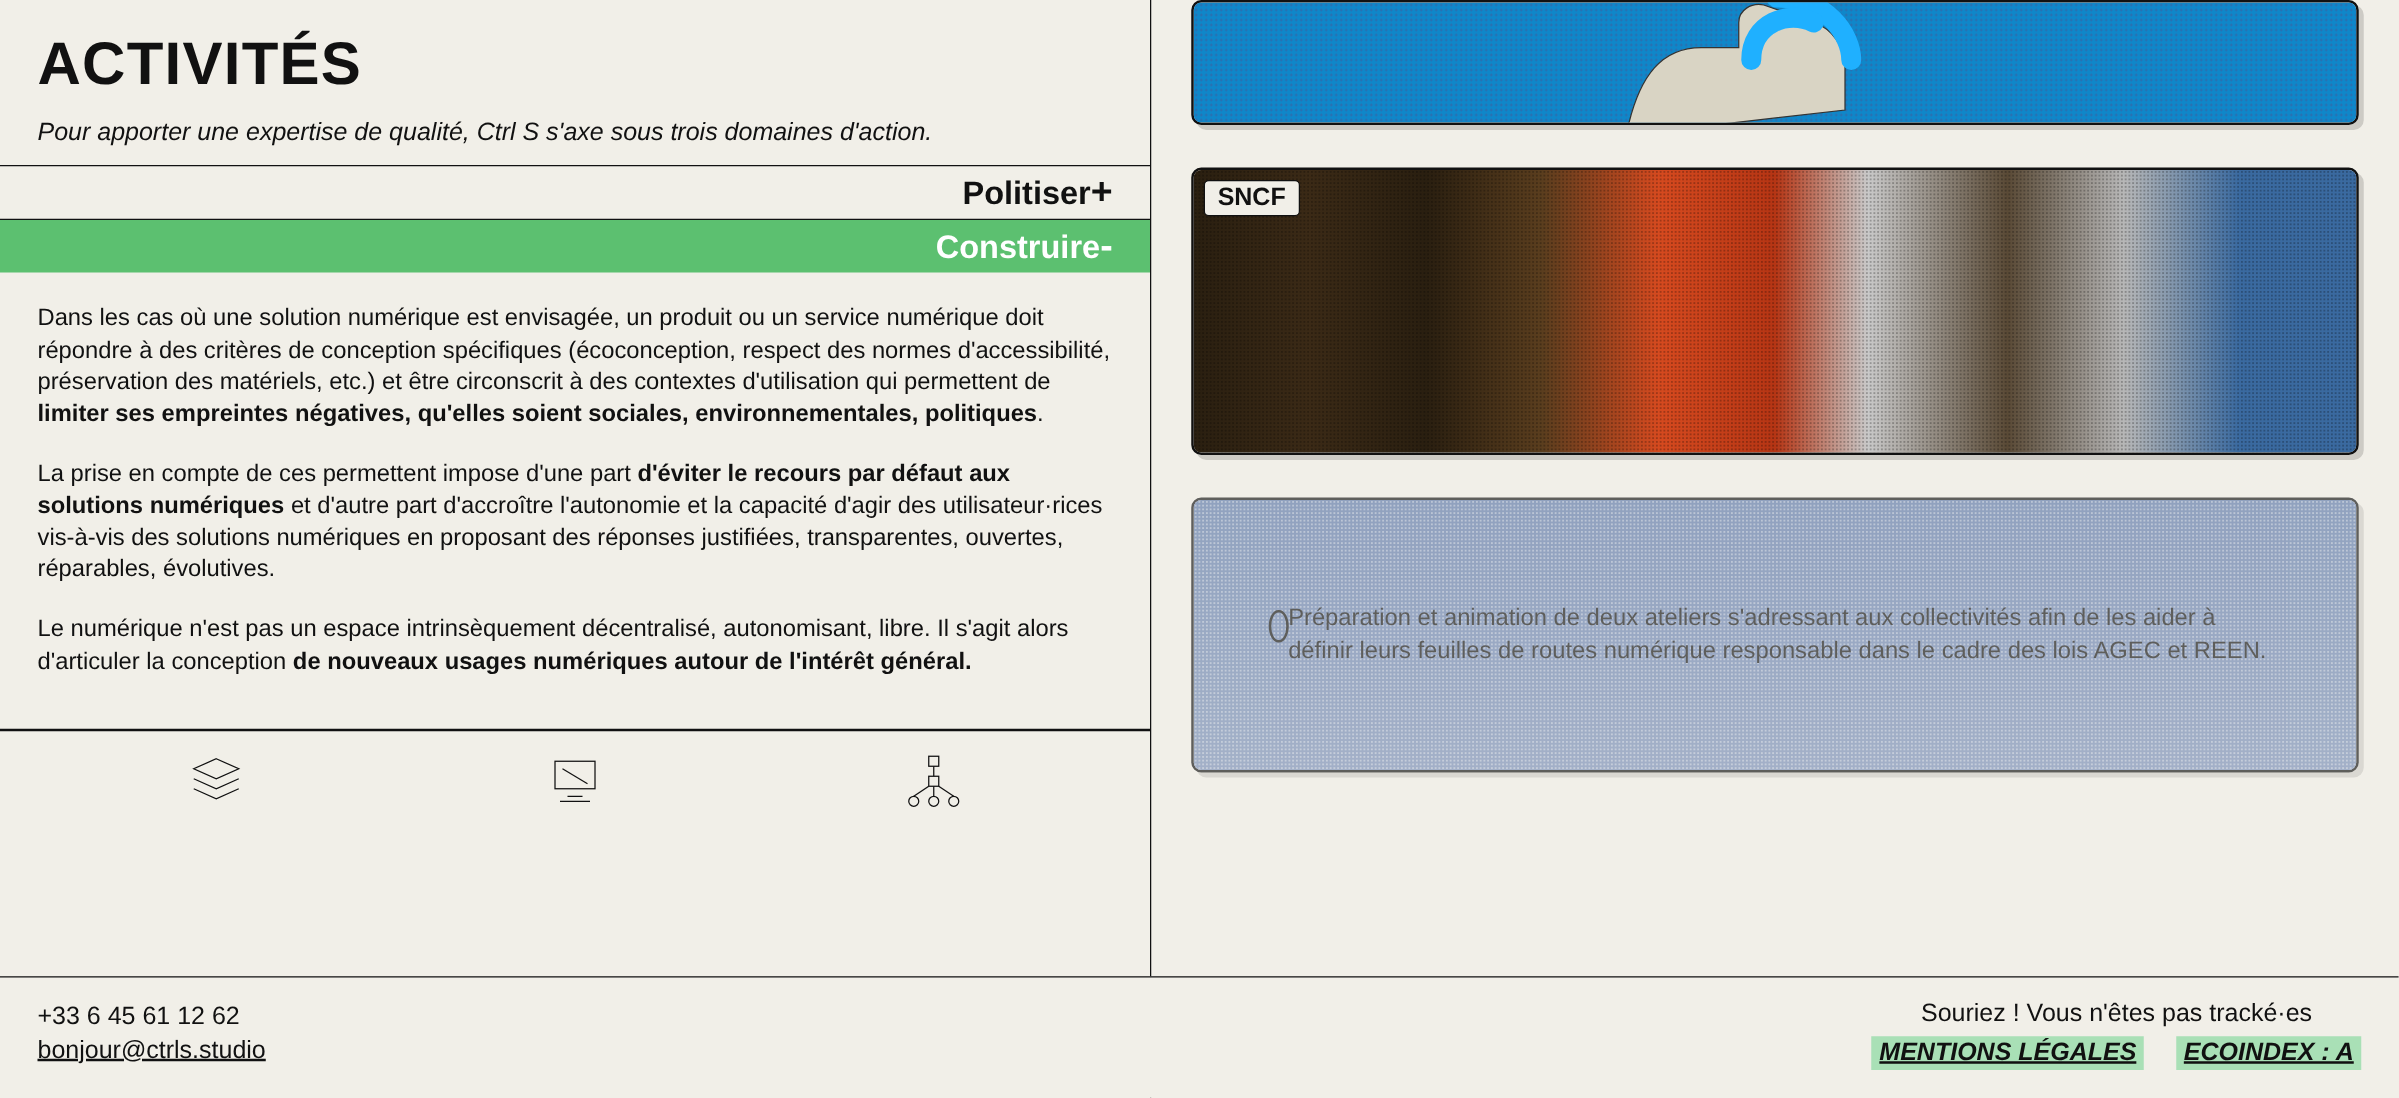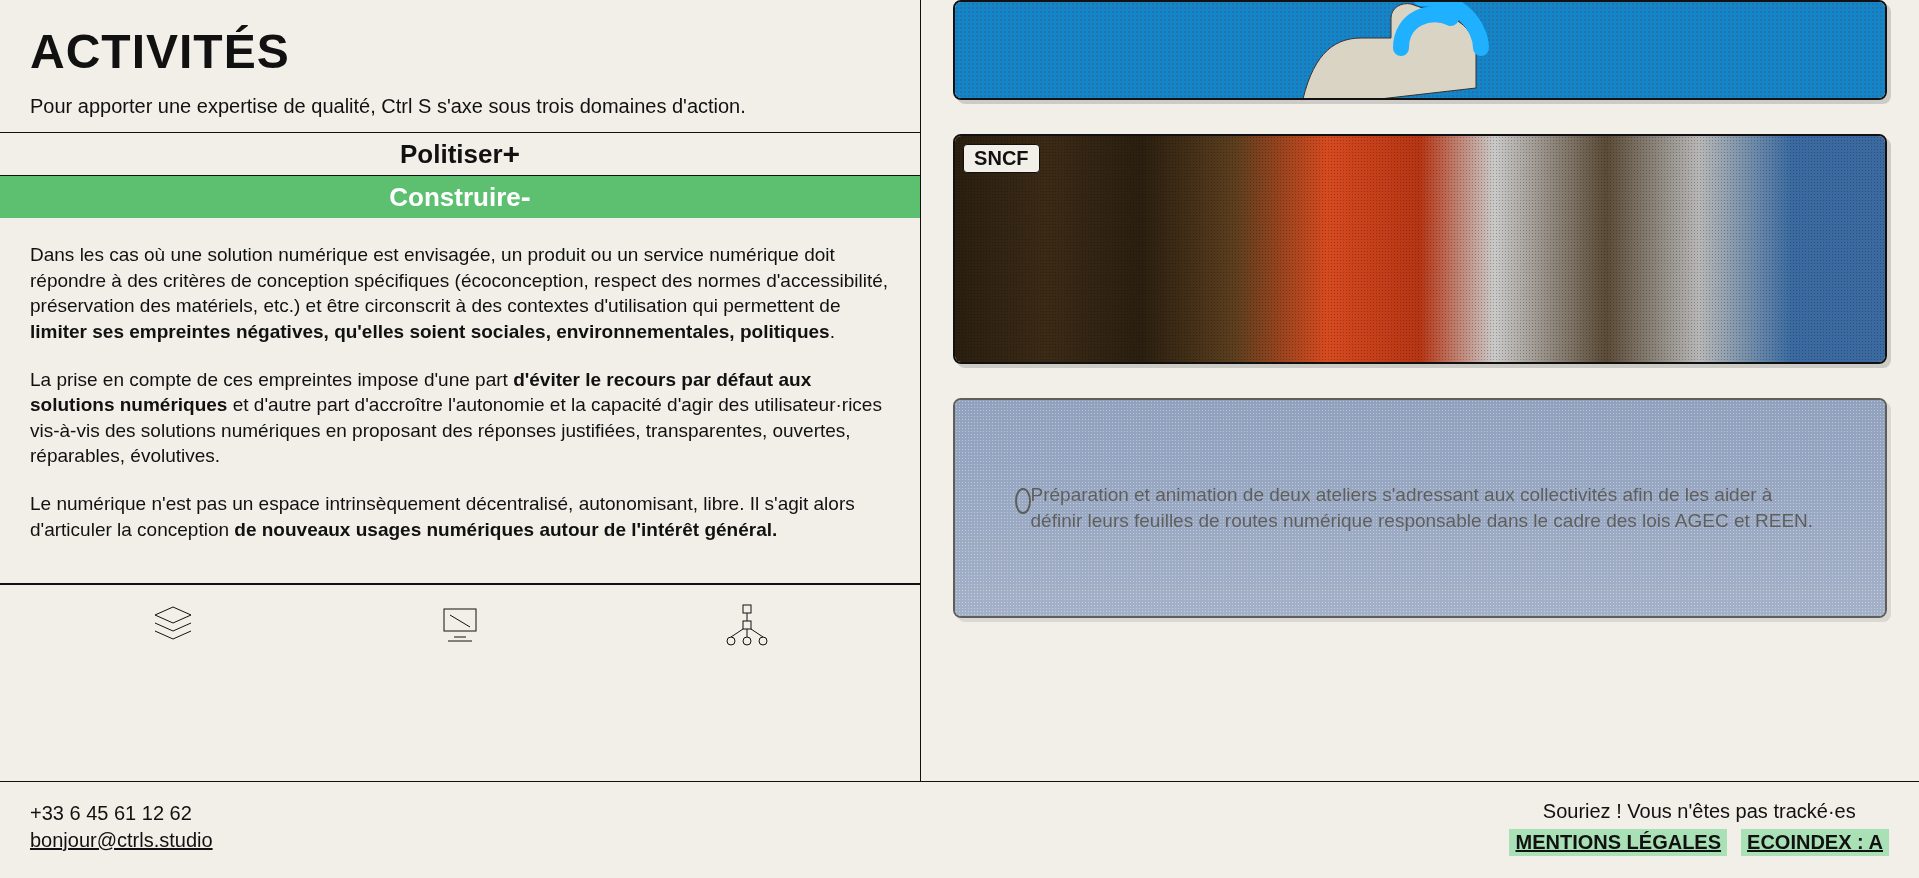--- a/index.html
+++ b/index.html
@@ -12,25 +12,25 @@
   }
   *{box-sizing:border-box;}
   html,body{margin:0;padding:0;background:var(--bg);color:var(--text);font-family:"Helvetica Neue",Helvetica,Arial,sans-serif;}
   body{font-size:15px;}
 
   .page{display:grid;grid-template-columns:48% 52%;width:1919px;height:878px;position:relative;}
   .left{display:flex;flex-direction:column;border-right:1px solid var(--border);}
 
   .header{padding:24px 30px 14px 30px;}
   h1{font-family:"Arial Black",Arial,sans-serif;font-weight:900;font-size:48px;letter-spacing:1px;margin:0 0 16px 0;}
-  .intro{font-size:20px;margin:0;}
+  .intro{font-size:20px;margin:0;font-style:italic;}
 
   .accordion{border-top:1px solid var(--border);}
   .acc-item{border-bottom:1px solid var(--border);}
-  .acc-head{display:flex;justify-content:center;align-items:center;padding:4px 30px;cursor:pointer;font-family:"Arial Black",Arial,sans-serif;font-weight:900;font-size:26px;}
+  .acc-head{display:flex;justify-content:flex-end;align-items:center;padding:4px 30px;cursor:pointer;font-family:"Arial Black",Arial,sans-serif;font-weight:900;font-size:26px;}
   .acc-head.active{background:var(--green);color:#fff;}
   .acc-sign{font-size:30px;font-weight:700;}
   .acc-body{padding:24px 30px 28px 30px;font-size:19px;line-height:1.35;}
   .acc-body p{margin:0 0 22px 0;}
   .acc-body p:last-child{margin-bottom:13px;}
   .acc-body b{font-weight:800;}
 
   .icons-row{display:flex;justify-content:space-around;align-items:center;padding:16px 30px;border-top:1px solid var(--border);}
   .icons-row svg{width:48px;height:48px;stroke:#111;fill:none;stroke-width:1;}
 
@@ -61,21 +61,21 @@
   .card3 .spinner{width:26px;height:26px;border:2px solid #111;border-radius:50%;margin-bottom:14px;}
   .card3 .overlay p{font-size:19px;line-height:1.35;margin:0;}
   .card3 .badge{color:#8a8a8a;border-color:#8a8a8a;background:rgba(241,239,232,.6);}
 
   
   .footer{position:absolute;bottom:0;left:0;right:0;border-top:1px solid var(--border);display:flex;justify-content:space-between;align-items:flex-start;padding:18px 30px 22px 30px;background:var(--bg);}
   .footer-left{font-size:20px;line-height:1.35;}
   .footer-left a{color:#111;text-decoration:underline;}
   .footer-right{text-align:center;}
   .footer-right .note{font-size:20px;margin-bottom:6px;}
-  .legal-links{display:flex;gap:14px;justify-content:flex-end;}
+  .legal-links{display:flex;gap:26px;justify-content:flex-end;font-style:italic;}
   .legal-links a{background:var(--link-bg);padding:2px 6px;font-weight:800;text-decoration:underline;color:#111;font-size:20px;}
 
   
   .left-inner{flex:1;overflow:hidden;display:flex;flex-direction:column;}
   .left-spacer{height:110px;}
   .right-spacer{height:110px;}
 </style>
 </head>
 <body>
 
@@ -99,21 +99,21 @@
         <div class="acc-item">
           <div class="acc-head active">
             <span>Construire</span>
             <span class="acc-sign">-</span>
           </div>
           <div class="acc-body">
             <p>
               <span>Dans les cas où une solution numérique est envisagée, un produit ou un service numérique doit répondre à des critères de conception spécifiques (écoconception, respect des normes d'accessibilité, préservation des matériels, etc.) et être circonscrit à des contextes d'utilisation qui permettent de </span><b>limiter ses empreintes négatives, qu'elles soient sociales, environnementales, politiques</b><span>.</span>
             </p>
             <p>
-              <span>La prise en compte de ces empreintes impose d'une part </span><b>d'éviter le recours par défaut aux solutions numériques</b><span> et d'autre part d'accroître l'autonomie et la capacité d'agir des utilisateur·rices vis-à-vis des solutions numériques en proposant des réponses justifiées, transparentes, ouvertes, réparables, évolutives.</span>
+              <span>La prise en compte de ces permettent impose d'une part </span><b>d'éviter le recours par défaut aux solutions numériques</b><span> et d'autre part d'accroître l'autonomie et la capacité d'agir des utilisateur·rices vis-à-vis des solutions numériques en proposant des réponses justifiées, transparentes, ouvertes, réparables, évolutives.</span>
             </p>
             <p>
               <span>Le numérique n'est pas un espace intrinsèquement décentralisé, autonomisant, libre. Il s'agit alors d'articuler la conception </span><b>de nouveaux usages numériques autour de l'intérêt général.</b>
             </p>
           </div>
         </div>
       </div>
 
       <div class="icons-row">
         <span>

